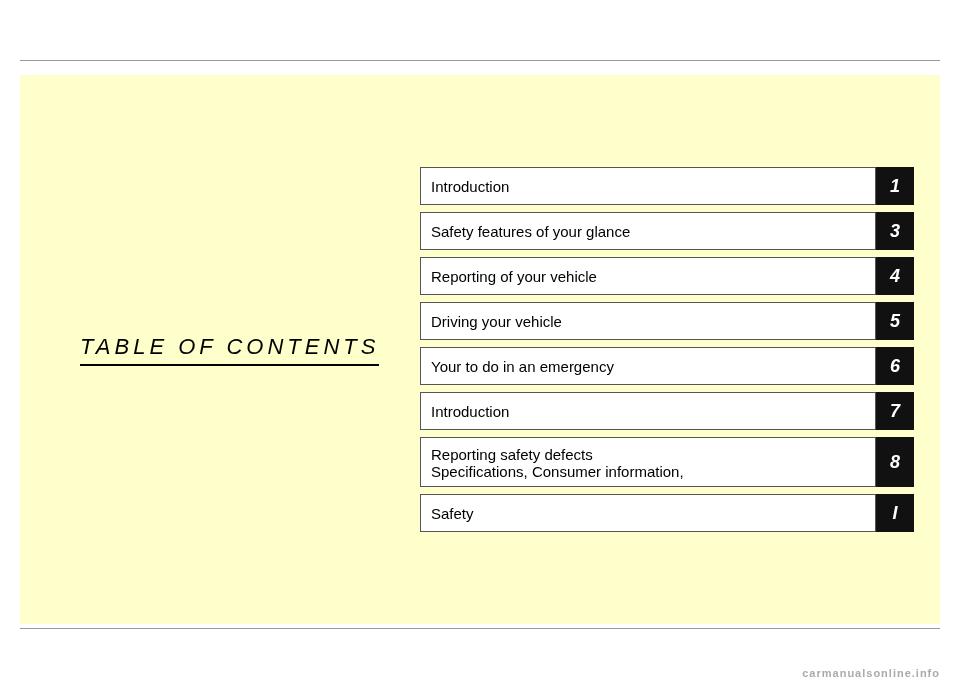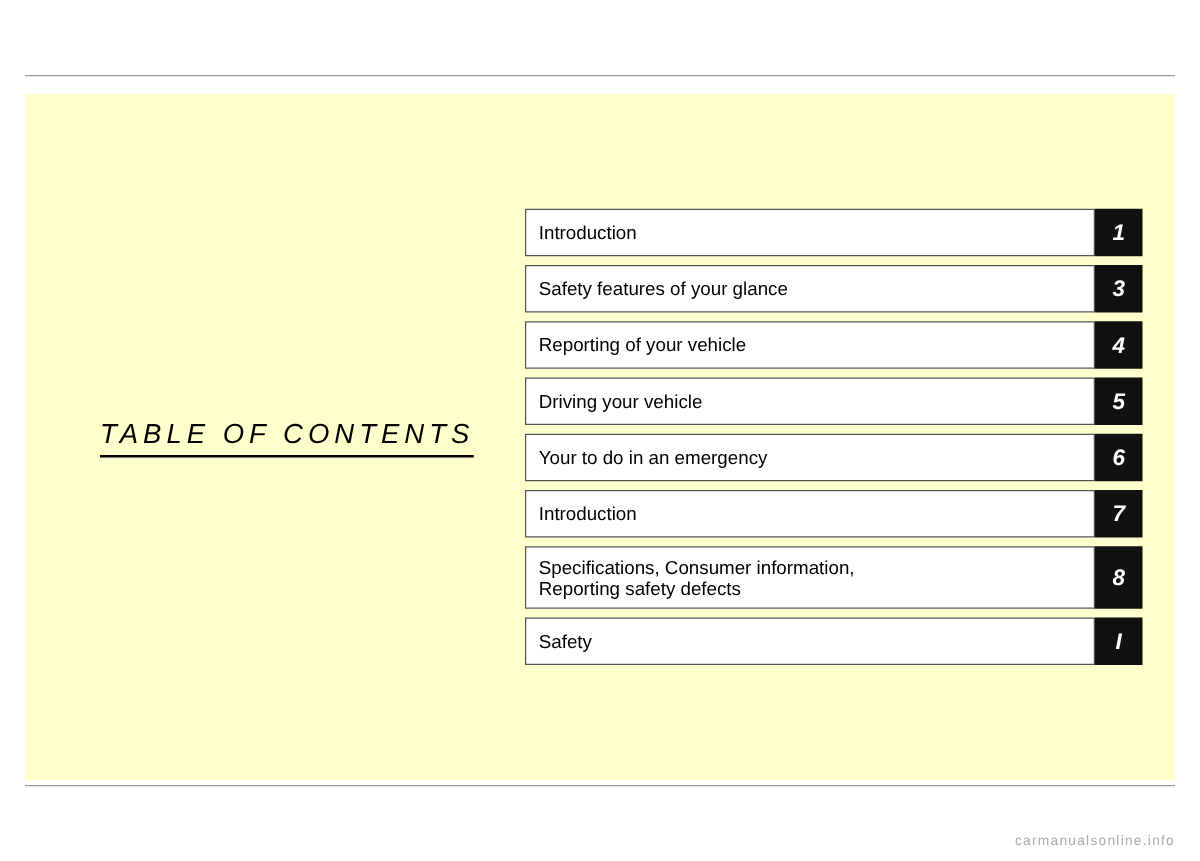--- a/index.html
+++ b/index.html
@@ -108,20 +108,21 @@
       flex-shrink: 0;
     }
 
     .watermark {
       position: absolute;
       bottom: 10px;
       right: 20px;
       font-size: 11px;
       color: #aaa;
       letter-spacing: 1px;
+      font-weight: bold;
     }
   </style>
 </head>
 <body>
 
 <div class="top-rule"></div>
 
 <div class="main-content">
   <div class="left-panel">
     <div class="toc-title">TABLE OF CONTENTS</div>
@@ -179,22 +180,22 @@
       <div class="toc-item-label">
         <span>Introduction</span>
       </div>
       <div class="toc-number">
         <span>7</span>
       </div>
     </div>
 
     <div class="toc-row">
       <div class="toc-item-label tall">
+        <span>Reporting safety defects</span>
         <span>Specifications, Consumer information,</span>
-        <span>Reporting safety defects</span>
       </div>
       <div class="toc-number">
         <span>8</span>
       </div>
     </div>
 
     <div class="toc-row">
       <div class="toc-item-label">
         <span>Safety</span>
       </div>

